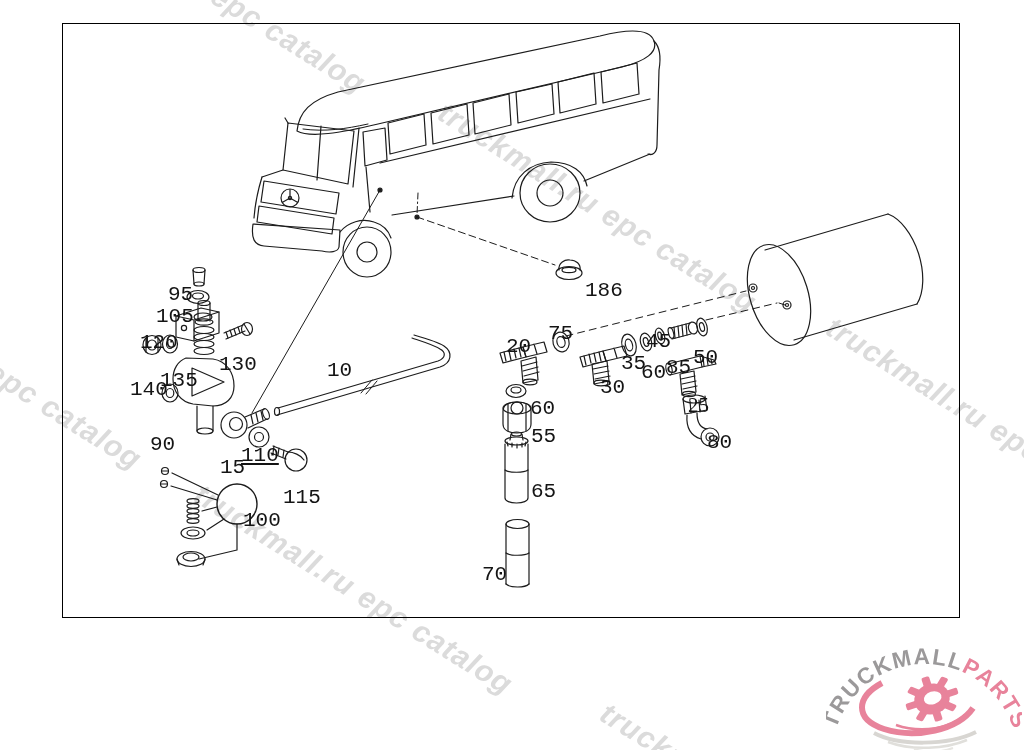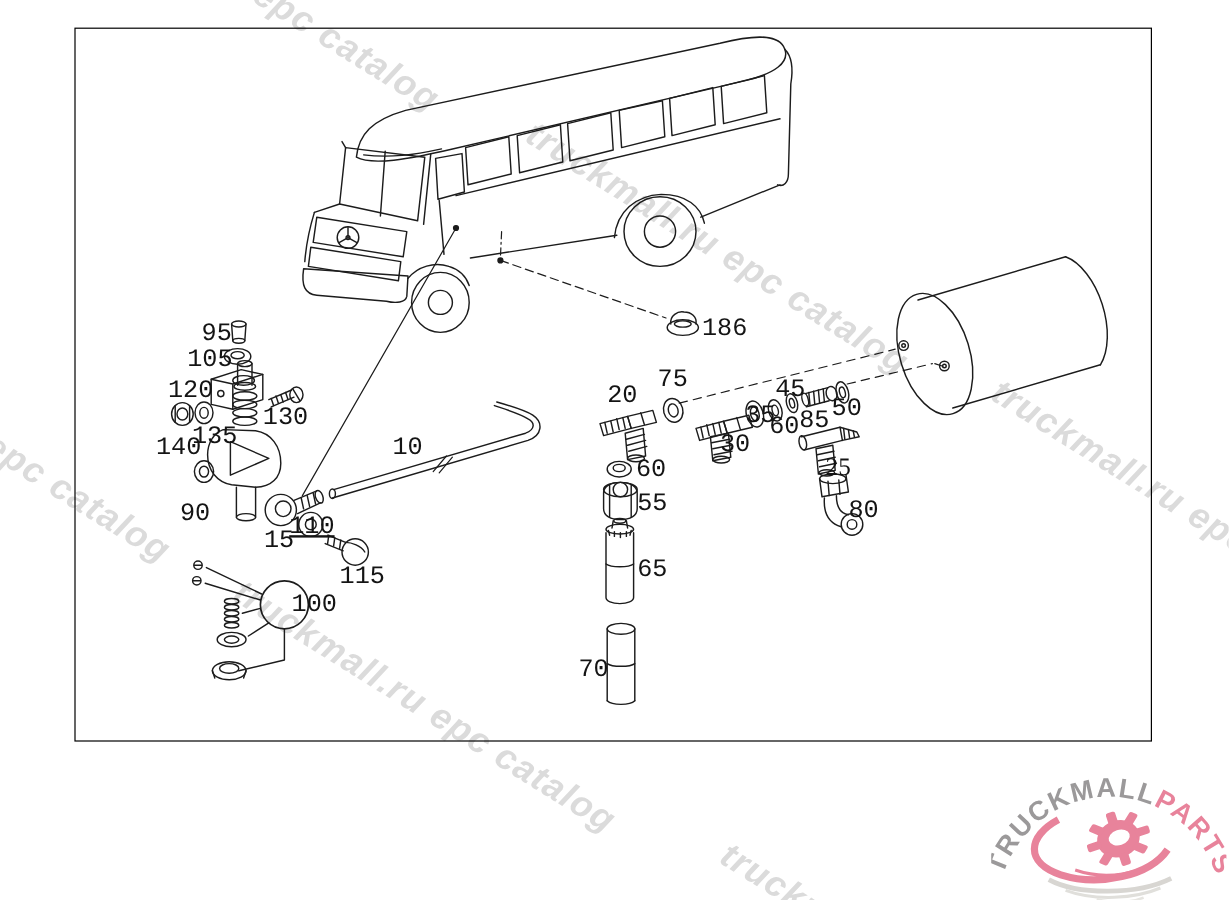--- a/index.html
+++ b/index.html
@@ -5,21 +5,21 @@
   html,body{margin:0;padding:0;background:#fff;}
   #stage{position:relative;width:1024px;height:750px;background:#fff;overflow:hidden;
          font-family:"Liberation Sans",sans-serif;}
   .wm{position:absolute;white-space:nowrap;font:bold italic 30px "Liberation Sans",sans-serif;
       letter-spacing:1px;color:#dbdbdb;transform-origin:0 0;transform:rotate(32deg);
       pointer-events:none;}
   #frame{position:absolute;left:62px;top:23px;width:896px;height:593px;
          border:1.5px solid #000;}
   #art{position:absolute;left:0;top:0;}
   .plabel{position:absolute;font-family:"Liberation Mono",monospace;font-size:21px;
-          line-height:1;color:#141414;cursor:pointer;}
+          line-height:1;color:#141414;cursor:pointer;margin-top:16px;}
   #logo{position:absolute;left:826px;top:645px;width:196px;height:105px;}
 </style>
 </head>
 <body>
 
 <div id="stage">
 
   <div class="wm" style="left:59px;top:-124px;">truckmall.ru epc catalog</div>
   <div class="wm" style="left:450px;top:95px;">truckmall.ru epc catalog</div>
   <div class="wm" style="left:-165px;top:252px;">truckmall.ru epc catalog</div>
@@ -290,21 +290,21 @@
       <span class="plabel" style="left: 156px; top: 290px;">105</span>
       <span class="plabel" style="left: 140px; top: 316px;">120</span>
       <span class="plabel" style="left: 219px; top: 338px;">130</span>
       <span class="plabel" style="left: 130px; top: 363px;">140</span>
       <span class="plabel" style="left: 160px; top: 354px;">135</span>
       <span class="plabel" style="left: 150px; top: 418px;">90</span>
       <span class="plabel" style="left: 220px; top: 441px;">15</span>
       <span class="plabel" style="left: 241px; top: 429px; text-decoration: underline;">110</span>
       <span class="plabel" style="left: 283px; top: 471px;">115</span>
       <span class="plabel" style="left: 219px; top: 494px; padding-left: 24px;">100</span>
-      <span class="plabel" style="left: 327px; top: 363px;">10</span>
+      <span class="plabel" style="left: 327px; top: 344px;">10</span>
       <span class="plabel" style="left: 506px; top: 320px;">20</span>
       <span class="plabel" style="left: 548px; top: 307px;">75</span>
       <span class="plabel" style="left: 600px; top: 361px; text-align: right;">30</span>
       <span class="plabel" style="left: 621px; top: 337px;">35</span>
       <span class="plabel" style="left: 641px; top: 346px;">60</span>
       <span class="plabel" style="left: 646px; top: 315px;">45</span>
       <span class="plabel" style="left: 666px; top: 341px;">85</span>
       <span class="plabel" style="left: 693px; top: 331px;">50</span>
       <span class="plabel" style="left: 688px; top: 379px; font-family: Liberation Serif, serif;">25</span>
       <span class="plabel" style="left: 707px; top: 416px;">80</span>

